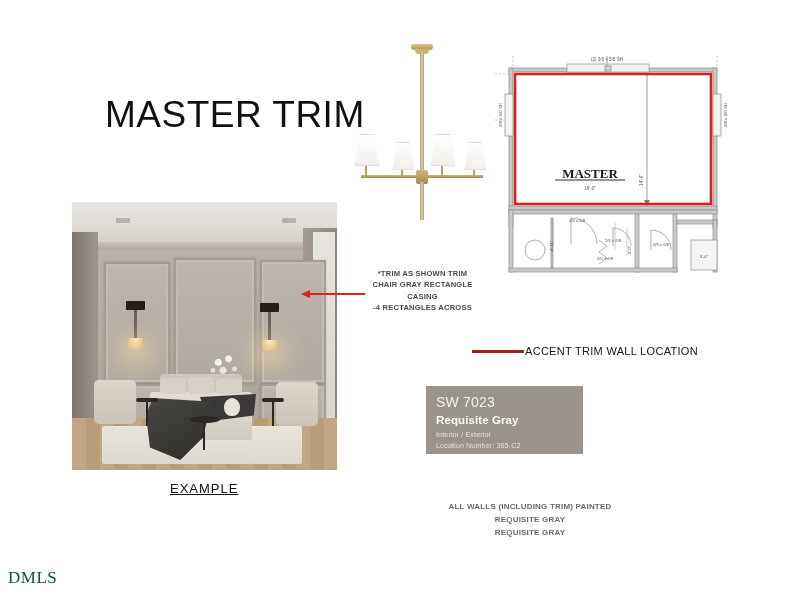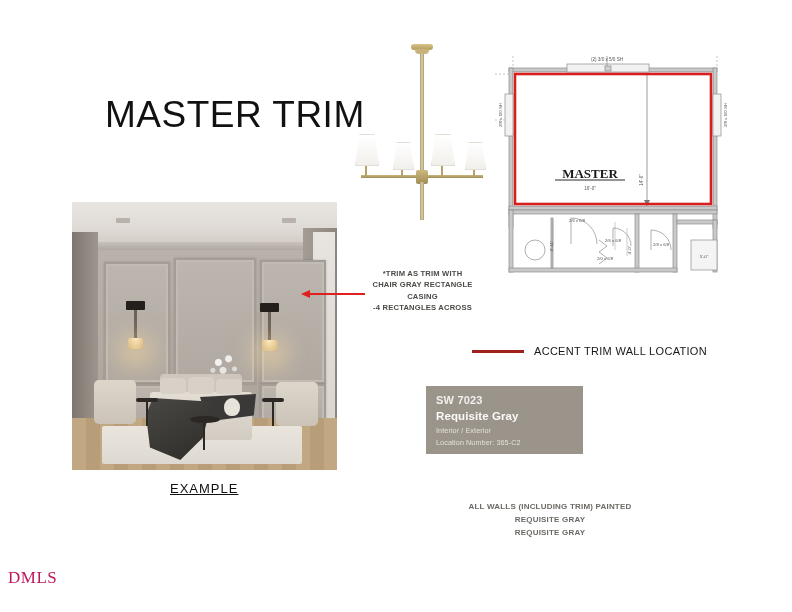--- a/index.html
+++ b/index.html
@@ -208,47 +208,47 @@
     position:absolute;left:355px;top:268px;width:135px;
     text-align:center;font-size:7.6px;font-weight:bold;line-height:1.5;
     color:#4a4a46;letter-spacing:.2px;
   }
 
   
   .plan{position:absolute;left:495px;top:50px;width:250px;height:265px;}
   .plan-svg{display:block;}
 
   
-  .legend{position:absolute;left:472px;top:345px;display:flex;align-items:center;gap:10px;}
+  .legend{position:absolute;left:472px;top:345px;display:flex;align-items:center;gap:1px;}
   .legend-swatch{width:52px;height:3px;background:#a0201e;}
   .legend-text{font-size:11px;color:#171717;letter-spacing:.3px;white-space:nowrap;}
 
   
   .paint-chip{
     position:absolute;left:426px;top:386px;width:157px;height:68px;
     background:#9b948b;padding:0;
   }
   .chip-inner{padding:8px 0 0 10px;}
-  .chip-code{font-size:11px;color:#f2f0ed;letter-spacing:.2px;line-height:1.25;font-weight:bold;}
+  .chip-code{font-size:14px;color:#f2f0ed;letter-spacing:.2px;line-height:1.25;}
   .chip-name{font-size:11.5px;font-weight:bold;color:#fbfaf8;letter-spacing:.1px;line-height:1.5;}
   .chip-use{font-size:7.2px;color:#e4e0da;letter-spacing:.1px;line-height:1.6;}
   .chip-loc{font-size:7.2px;color:#e4e0da;letter-spacing:.1px;line-height:1.6;}
 
   
   .caption{
-    position:absolute;left:350px;top:500px;width:400px;
+    position:absolute;left:330px;top:500px;width:400px;
     text-align:center;font-size:8px;font-weight:bold;
     line-height:1.65;color:#6d6a66;letter-spacing:.2px;
   }
 
   
   .watermark{
     position:absolute;left:8px;top:568px;
     font-family:"Liberation Serif", serif;
-    font-size:17px;color:#be185d;letter-spacing:.5px;
+    font-size:17px;color:#14532d;letter-spacing:.5px;
   }
 </style>
 </head>
 <body>
 
 <div class="slide">
 
   <div class="title">MASTER TRIM</div>
 
   <div class="photo">
@@ -303,21 +303,21 @@
     <div class="ch-shade ch-sh3"></div>
     <div class="ch-shade ch-sh4"></div>
   </div>
 
   <div class="arrow-trim">
     <div class="head"></div>
     <div class="shaft"></div>
   </div>
 
   <div class="trim-note">
-    <div>*TRIM AS TRIM WITH</div>
+    <div>*TRIM AS SHOWN TRIM</div>
     <div>CHAIR GRAY RECTANGLE</div>
     <div>CASING</div>
     <div>-4 RECTANGLES ACROSS</div>
   </div>
 
   <div class="plan">
     <svg class="plan-svg" width="250" height="265" viewBox="0 0 250 265">
       <g stroke="#8e8e8e" stroke-width="0.7" fill="none">
 
         <rect x="14" y="18" width="208" height="4" fill="#c9c9c9" stroke="#8e8e8e"></rect>

